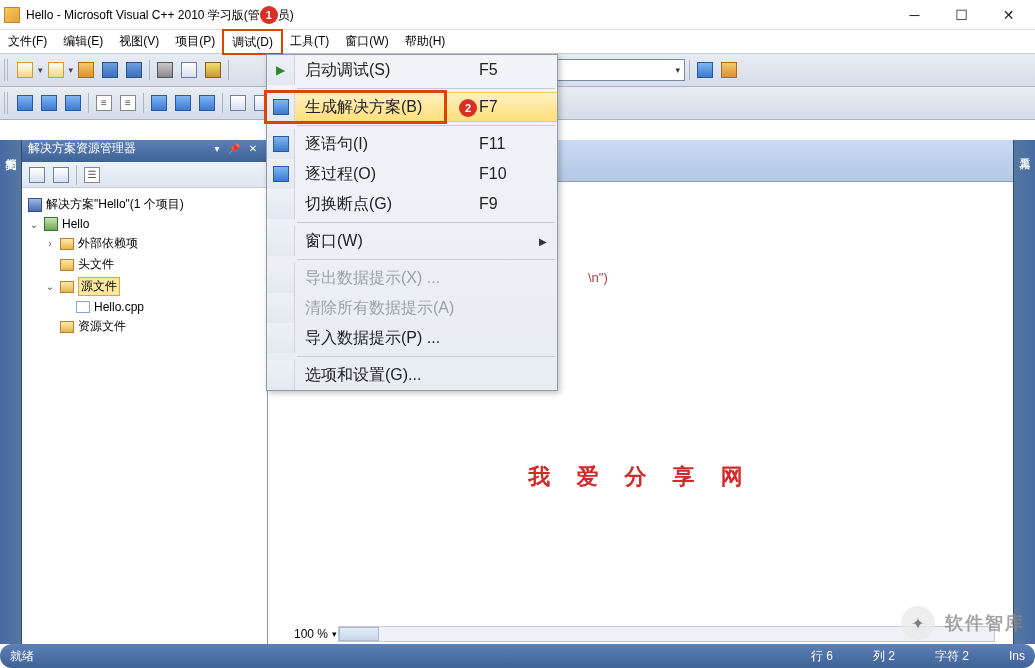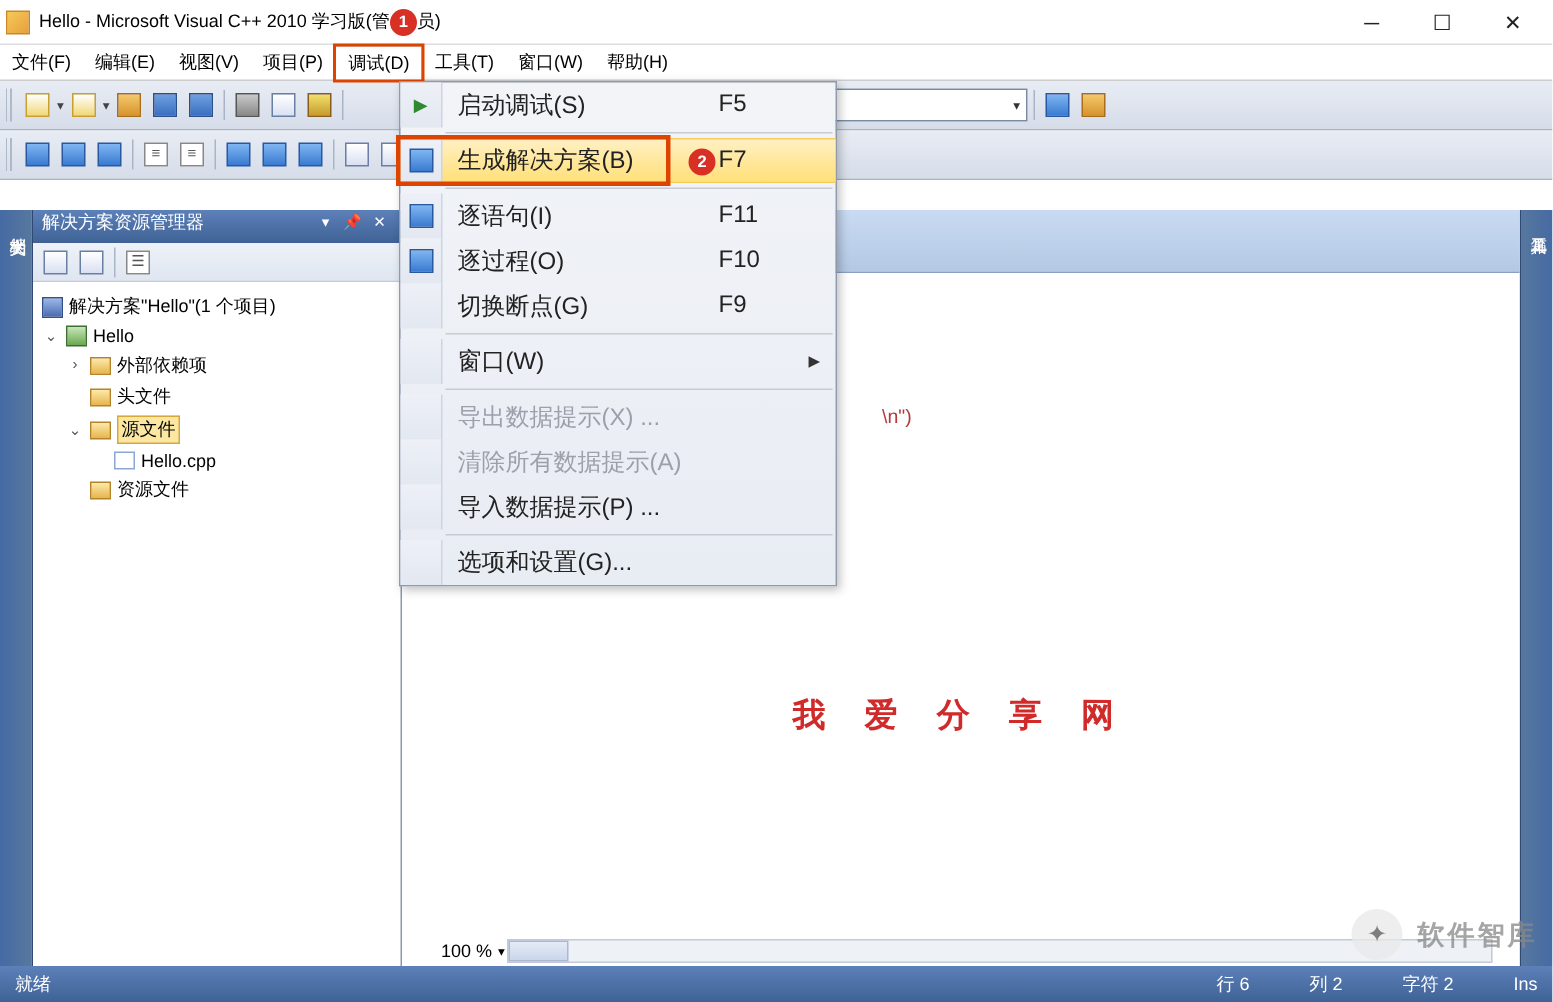--- a/index.html
+++ b/index.html
@@ -85,21 +85,21 @@
 .dd-row.hov { background: linear-gradient(#fff0c2,#ffe07a); border-top:1px solid #f3cd5a; border-bottom:1px solid #f3cd5a; }
 .dd-row.boxed::after { content: ""; position: absolute; left: -3px; right: 110px; top: -3px; bottom: -3px; border: 3px solid #d40; pointer-events: none; }
 .dd-sep { height: 1px; background: #c6cbd4; margin: 3px 2px 3px 30px; }
 .annot2 { position: absolute; right: 80px; top: 6px; }
 
 
 .func-combo { height:22px; border:1px solid #7a8aa0; background:#fff; display:flex; align-items:center; padding:0 4px; font-size:12px; min-width:100px; }
 .func-combo .caret { margin-left:auto; font-size:9px; }
 
 
-.statusbar { position: absolute; left: 0; right: 0; bottom: 0; height: 24px; background: linear-gradient(#5c80b8,#3f6296); color: #fff; display: flex; align-items: center; padding: 0 10px; font-size: 12px; gap: 40px; }
+.statusbar { position: absolute; left: 0; right: 0; bottom: 0; height: 24px; background: linear-gradient(#5c80b8,#3f6296); color: #fff; display: flex; align-items: center; padding: 0 10px; font-size: 12px; gap: 40px; border-radius: 12px; }
 .statusbar .spacer { flex: 1; }
 
 
 .corner-wm { position:absolute; right:10px; bottom:28px; display:flex; align-items:center; gap:10px; opacity:.75; }
 .corner-wm .circ { width:34px; height:34px; border-radius:50%; background:#e9e9e9; display:flex; align-items:center; justify-content:center; font-size:16px; color:#555; }
 .corner-wm .txt { font-size:18px; color:#888; font-weight:bold; letter-spacing:2px; }
 </style>
 </head>
 <body>
 

